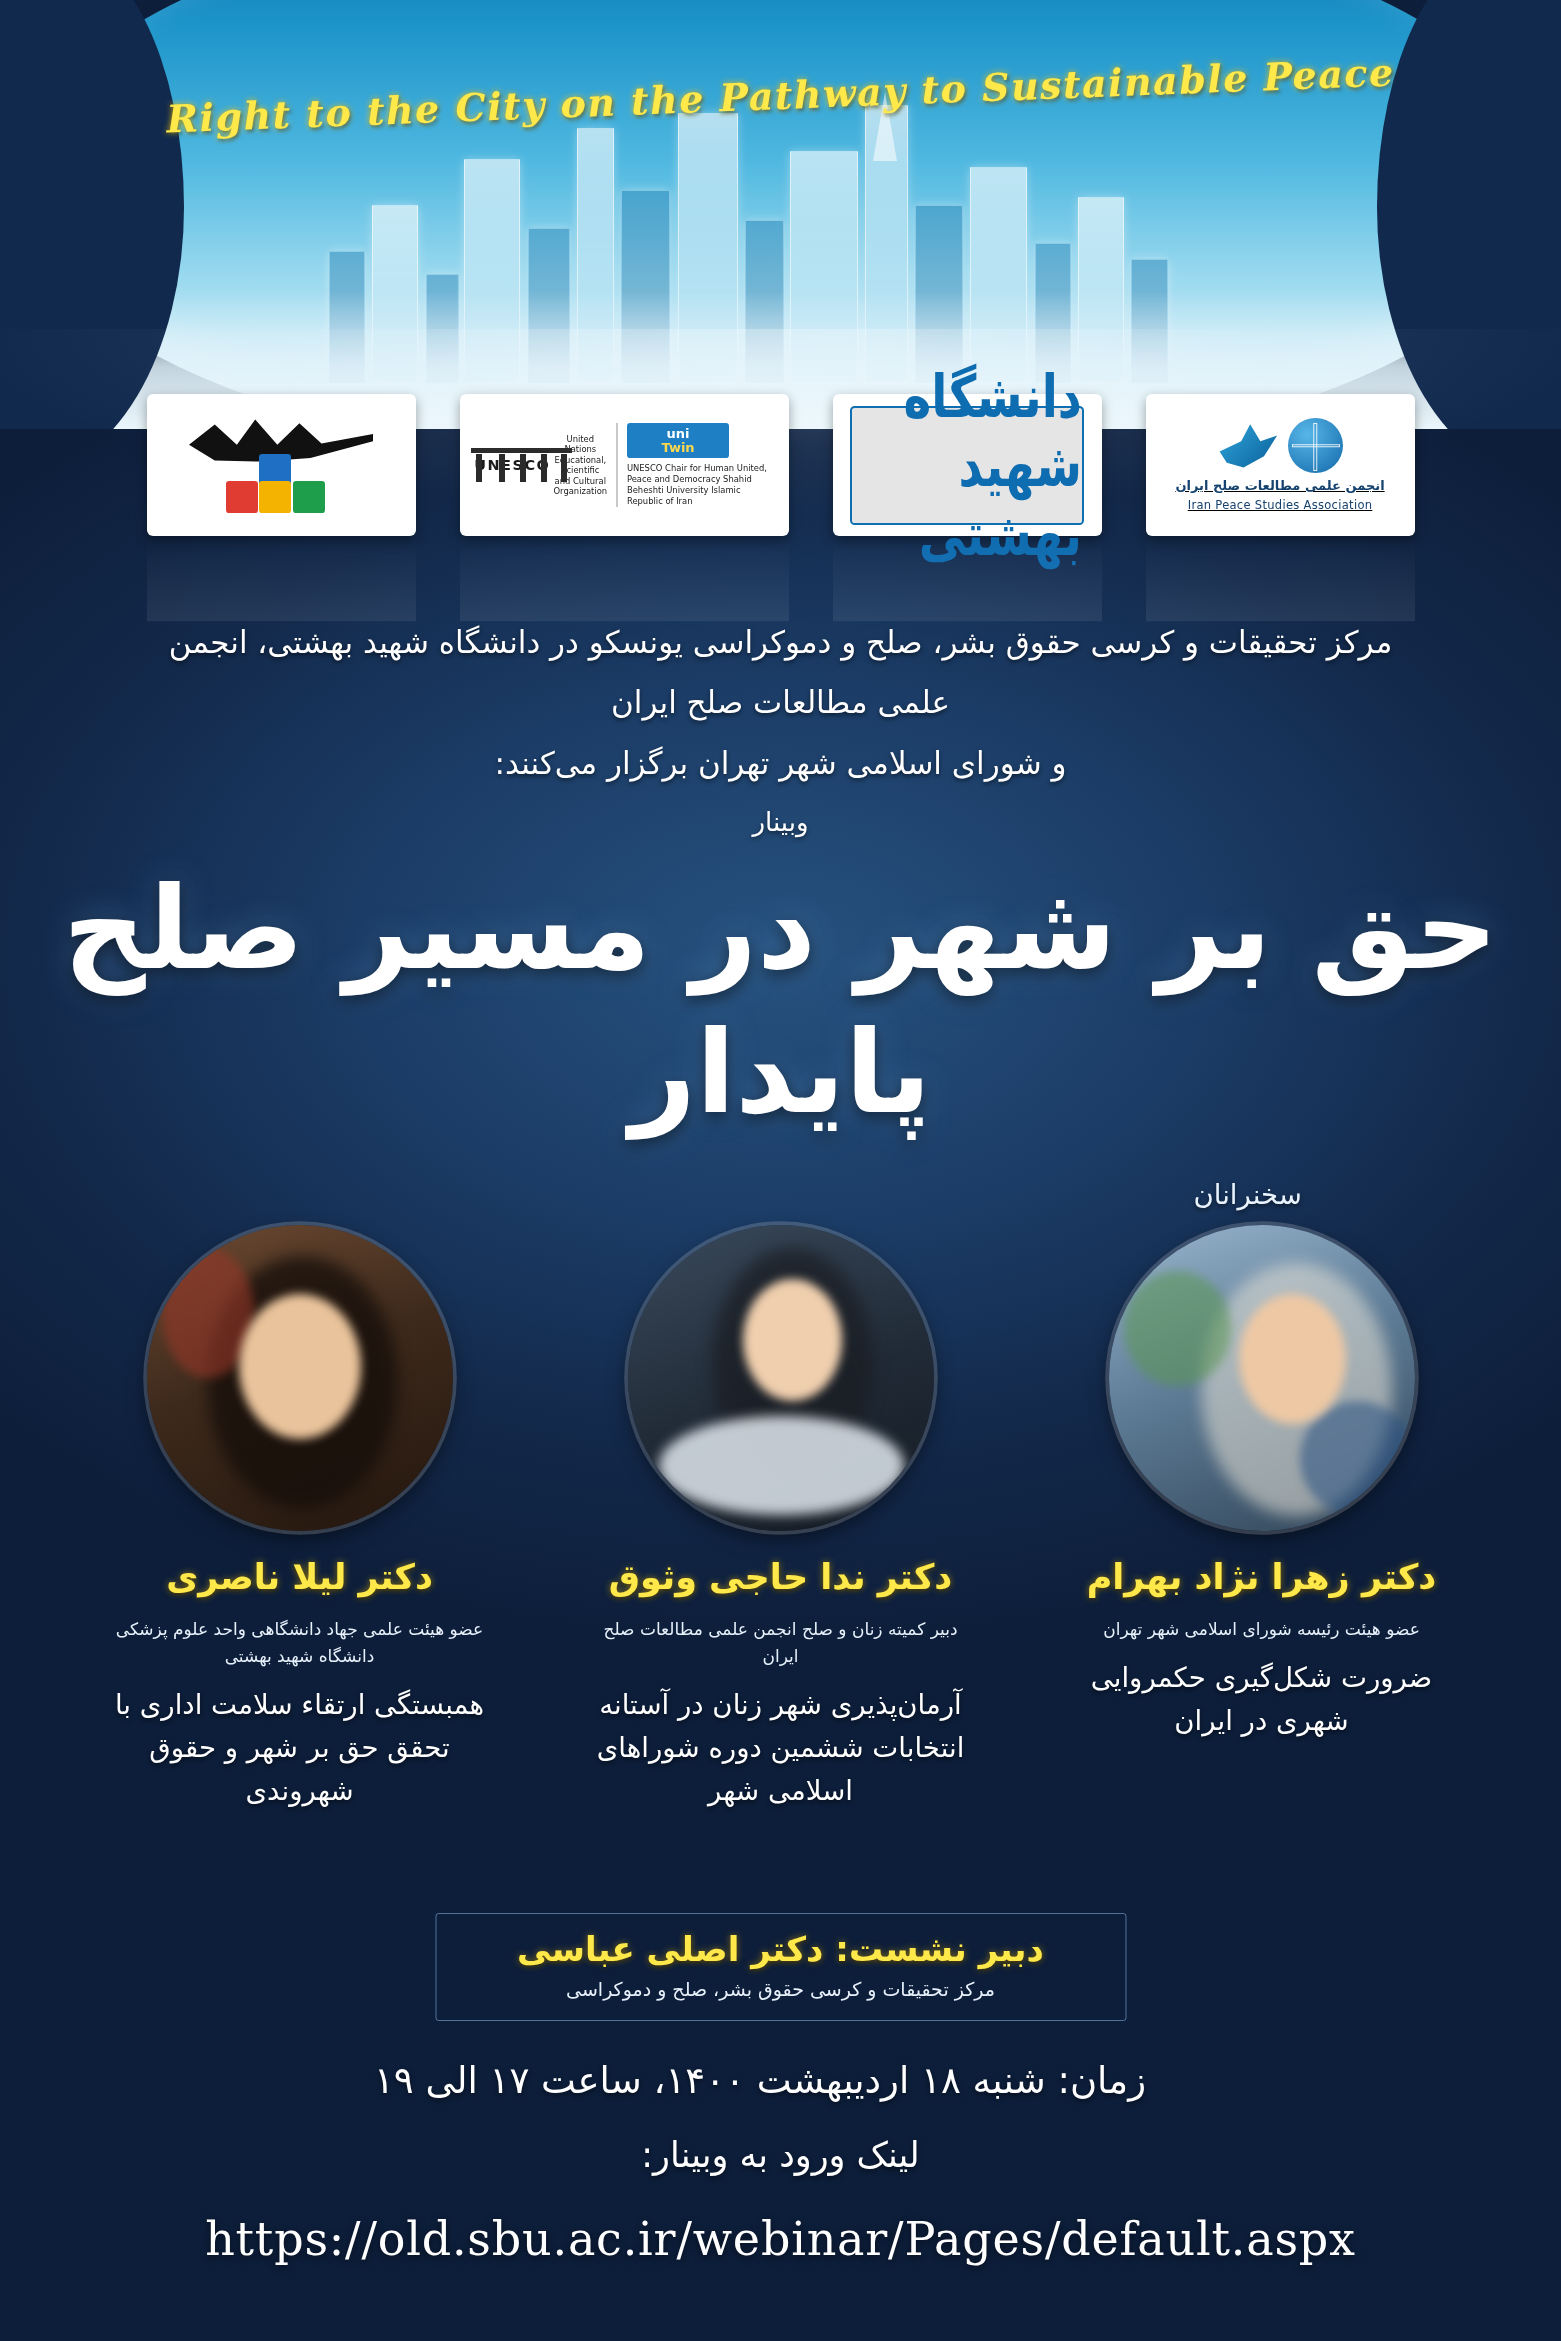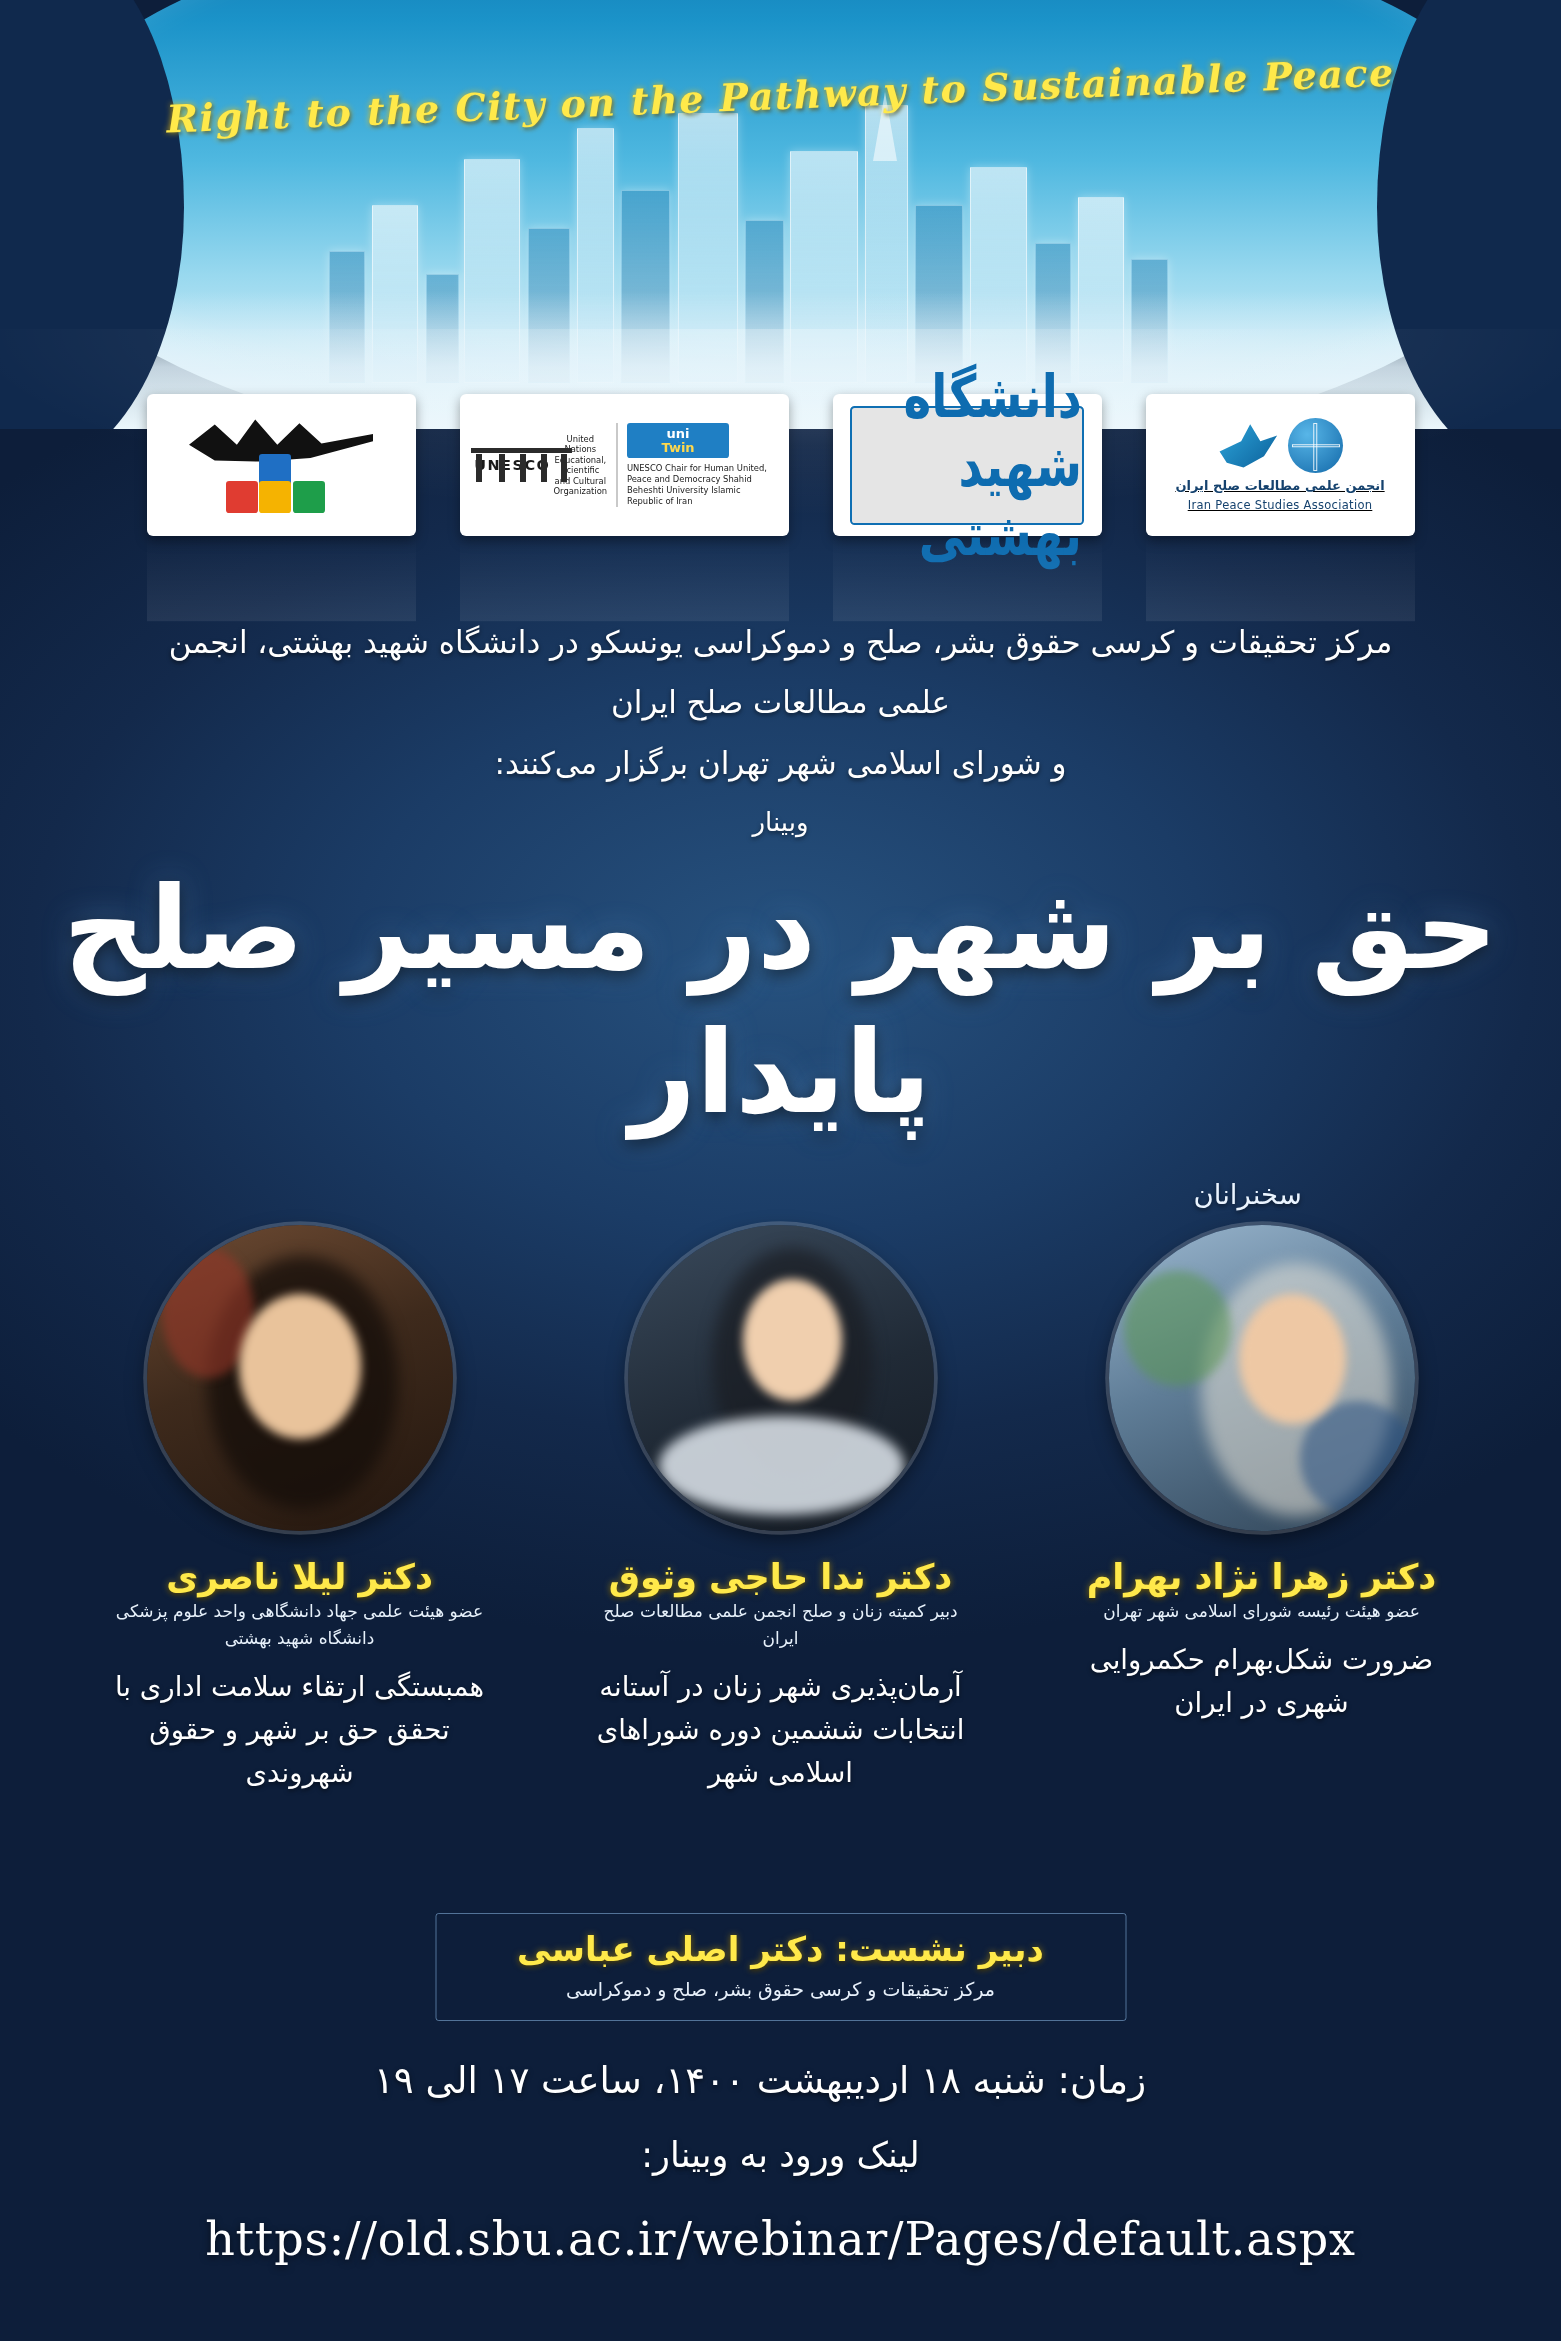--- a/index.html
+++ b/index.html
@@ -314,21 +314,21 @@
 
   .sp-name {
     margin-top: 26px;
     font-size: 35px;
     font-weight: bold;
     color: #ffe94a;
     text-shadow: 0 0 7.7px rgba(255,200,0,0.55), 0 2.3px 4.6px rgba(0,0,0,0.6);
     direction: rtl;
   }
   .sp-affil {
-    margin-top: 1px;
+    margin-top: 19px;
     font-size: 17px;
     color: #e7f1fb;
     line-height: 1.6;
     padding: 0 17px;
     direction: rtl;
   }
   .sp-topic {
     margin-top: 13.8px;
     font-size: 27.6px;
     color: #ffffff;
@@ -498,21 +498,21 @@
 
     <div class="speaker">
       <div class="portrait p-c">
         <div class="p-blob pc2"></div>
           <div class="p-blob pc3"></div>
         <div class="p-blob pc4"></div>
           <div class="p-blob pc1"></div>
       </div>
       <div class="sp-name">دکتر زهرا نژاد بهرام</div>
       <div class="sp-affil">عضو هیئت رئیسه شورای اسلامی شهر تهران</div>
-      <div class="sp-topic">ضرورت شکل‌بهرام حکمروایی شهری در ایران</div>
+      <div class="sp-topic">ضرورت شکل‌گیری حکمروایی شهری در ایران</div>
     </div>
 
     <div class="speaker">
       <div class="portrait p-b">
         <div class="p-blob pb2"></div>
           <div class="p-blob pb3"></div>
           <div class="p-blob pb1"></div>
       </div>
       <div class="sp-name">دکتر ندا حاجی وثوق</div>
       <div class="sp-affil">دبیر کمیته زنان و صلح انجمن علمی مطالعات صلح ایران</div>

